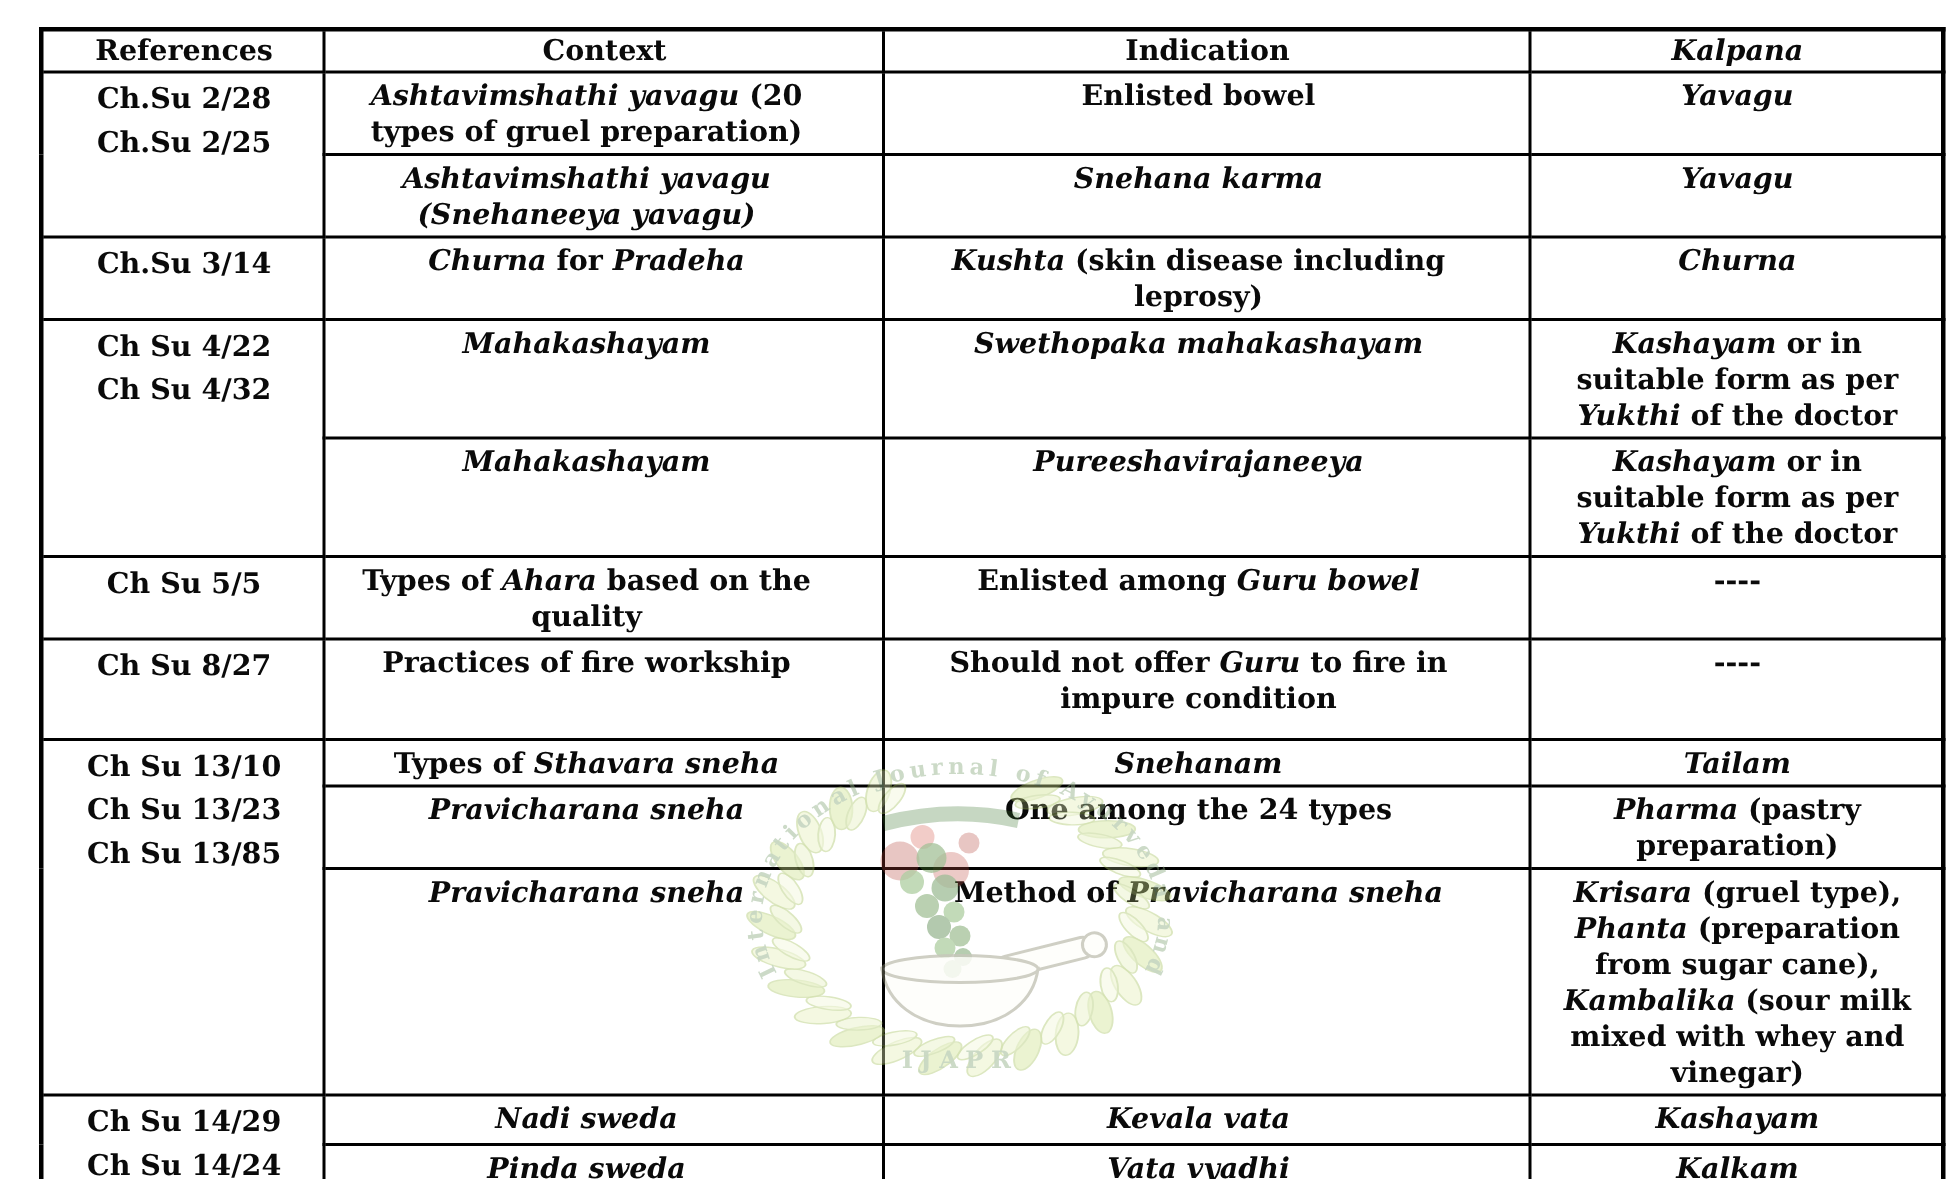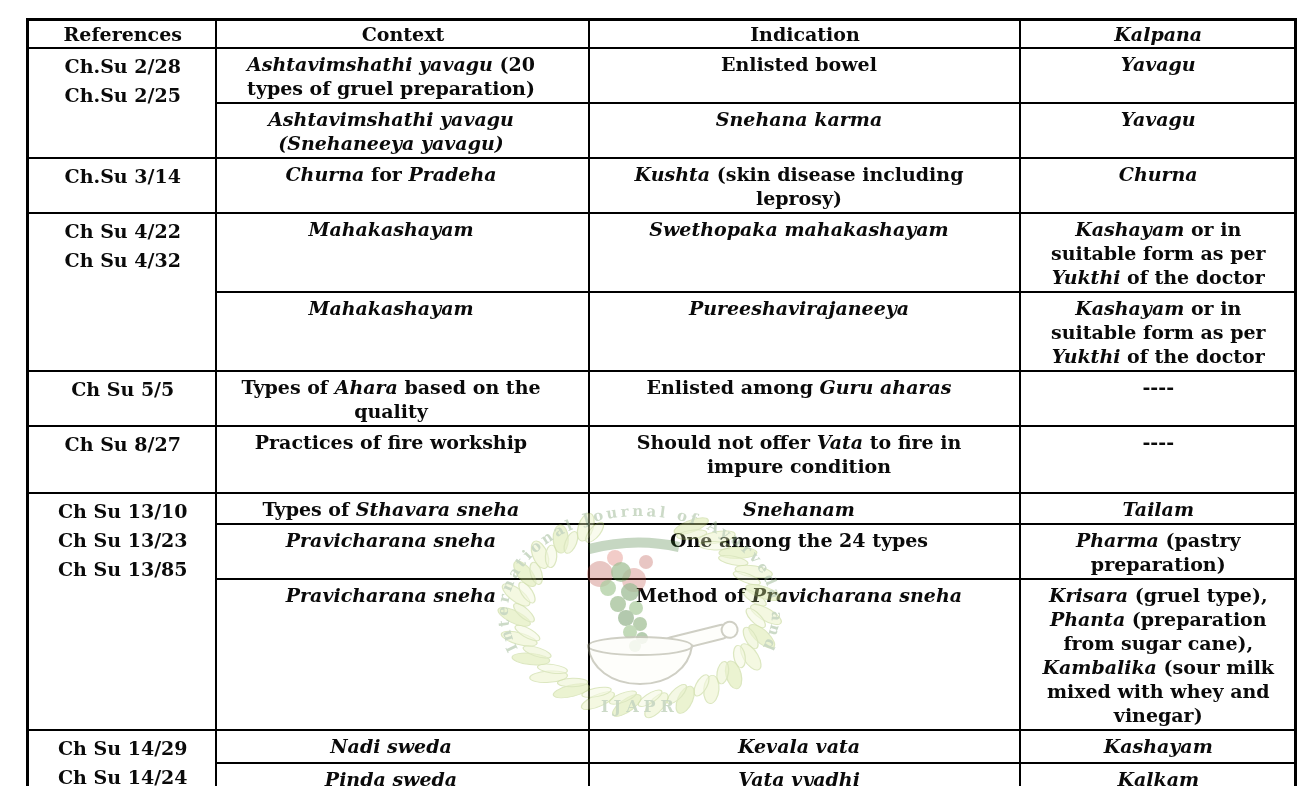--- a/index.html
+++ b/index.html
@@ -93,30 +93,30 @@
       <td class="ctx"><i>Mahakashayam</i></td>
       <td class="ind"><i>Pureeshavirajaneeya</i></td>
       <td class="kal"><i>Kashayam</i><span> or in suitable form as per </span><i>Yukthi</i><span> of the doctor</span></td>
     </tr>
 
     <tr style="height:46px">
       <td>
         <div class="rl">Ch Su 5/5</div>
       </td>
       <td class="ctx"><span>Types of </span><i>Ahara</i><span> based on the quality</span></td>
-      <td class="ind"><span>Enlisted among </span><i>Guru aharas</i></td>
+      <td class="ind"><span>Enlisted among </span><i>Guru bowel</i></td>
       <td class="kal"><span>----</span></td>
     </tr>
 
     <tr style="height:67px">
       <td>
         <div class="rl">Ch Su 8/27</div>
       </td>
       <td class="ctx"><span>Practices of fire workship</span></td>
-      <td class="ind"><span>Should not offer </span><i>Vata</i><span> to fire in impure condition</span></td>
+      <td class="ind"><span>Should not offer </span><i>Guru</i><span> to fire in impure condition</span></td>
       <td class="kal"><span>----</span></td>
     </tr>
 
     <tr style="height:24px">
       <td rowspan="3">
         <div class="rl">Ch Su 13/10</div>
         <div class="rl">Ch Su 13/23</div>
         <div class="rl">Ch Su 13/85</div>
       </td>
       <td class="ctx"><span>Types of </span><i>Sthavara sneha</i></td>

